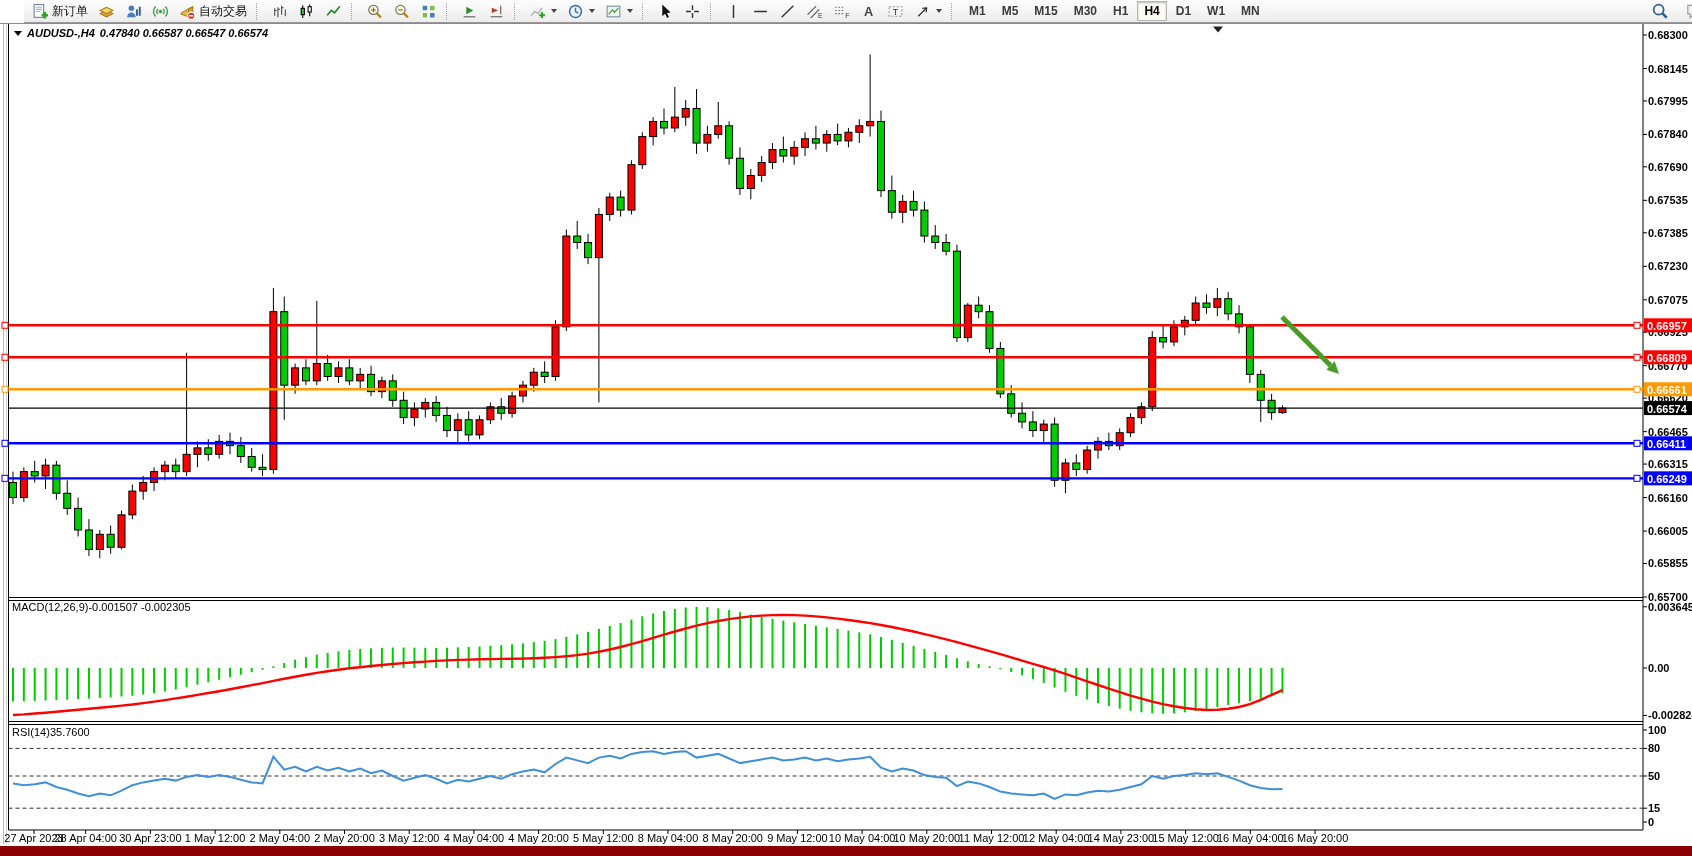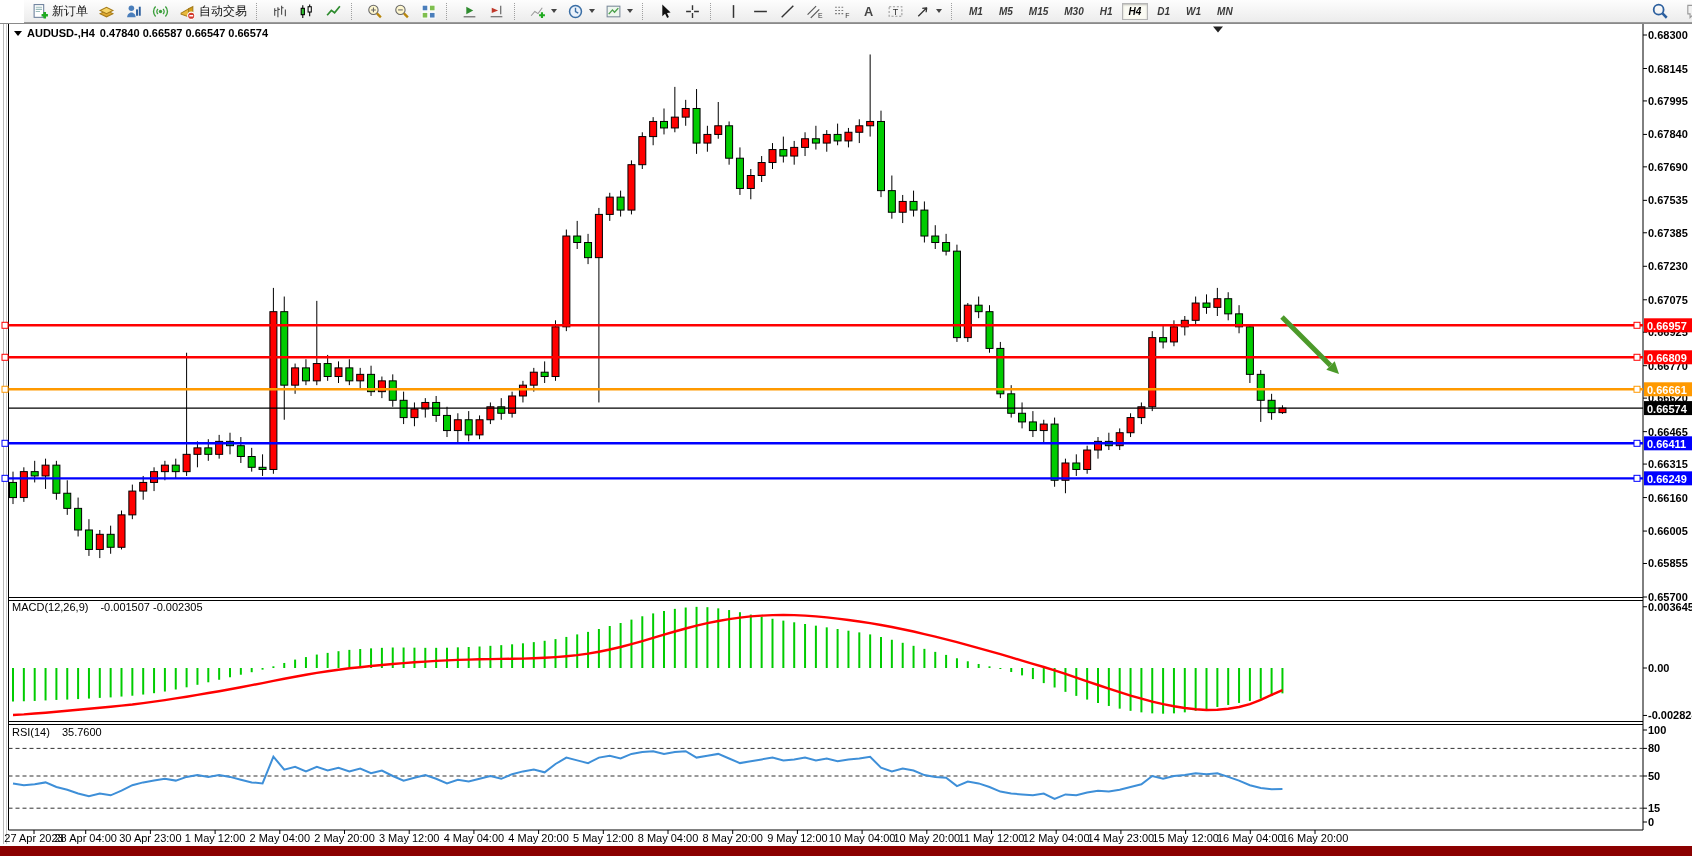--- a/index.html
+++ b/index.html
@@ -9,38 +9,38 @@
   .toolbar{position:absolute;left:0;top:0;width:1692px;height:23px;z-index:5;
            background:linear-gradient(#fdfdfd,#ececec);border-bottom:1px solid #9a9a9a;
            display:flex;align-items:center;padding-left:3px;box-sizing:border-box;margin-left:24px;}
   .tb-btn{height:20px;display:flex;align-items:center;gap:3px;padding:0 3px;margin:0 1px;
           font-size:12px;color:#222;border:1px solid transparent;border-radius:2px;cursor:default;}
   .tb-btn svg{display:block;}
   .tb-label{font-size:12px;color:#111;white-space:nowrap;}
   .tb-sep{width:6px;height:17px;border-left:1px dotted #9f9f9f;margin:0 3px 0 4px;}
   .caret{width:0;height:0;border-left:3px solid transparent;border-right:3px solid transparent;
          border-top:4px solid #444;margin-left:2px;}
-  .tf-btn{font-size:10px;font-weight:700;color:#3a3a3a;padding:2px 6px;margin:0 1px;
-          border:1px solid transparent;font-style:italic;}
+  .tf-btn{font-size:12px;font-weight:700;color:#3a3a3a;padding:2px 6px;margin:0 1px;
+          border:1px solid transparent;}
   .tf-btn.active{background:#fbfbf3;border:1px solid #b5b5b5;color:#000;
                  box-shadow:inset 0 1px 2px rgba(0,0,0,.25);}
   .tb-right{margin-left:auto;display:flex;align-items:center;margin-right:8px;gap:6px;}
   .chat-wrap{position:relative;}
   .badge{position:absolute;top:-5px;right:-7px;min-width:13px;height:13px;border-radius:50%;
          background:#e23b2e;color:#fff;font-size:9px;font-weight:700;display:flex;
          align-items:center;justify-content:center;border:1px solid #fff;}
   
   .chart-title{position:absolute;left:14px;top:27px;z-index:4;font-size:11px;font-weight:700;color:#000;
-               display:flex;align-items:center;gap:5px;}
+               display:flex;align-items:center;gap:5px;font-style:italic;}
   .dd-triangle{width:0;height:0;border-left:4px solid transparent;border-right:4px solid transparent;
                border-top:5px solid #000;}
   .pane-label{position:absolute;left:12px;z-index:4;font-size:11px;color:#000;}
   #macd-label{top:601px;}
   #rsi-label{top:726px;}
-  .pane-label span{margin-right:12px;}
+  .pane-label span{margin-right:0;}
   .bottom-strip{position:absolute;left:0;top:846px;width:1692px;height:10px;background:#8b0000;z-index:4;}
   svg#chart{position:absolute;left:0;top:0;z-index:1;}
   svg text{font-family:"Liberation Sans",sans-serif;}
 </style>
 </head>
 <body>
 
 <div class="toolbar" id="toolbar">
     <div class="tb-btn">
       <span>

